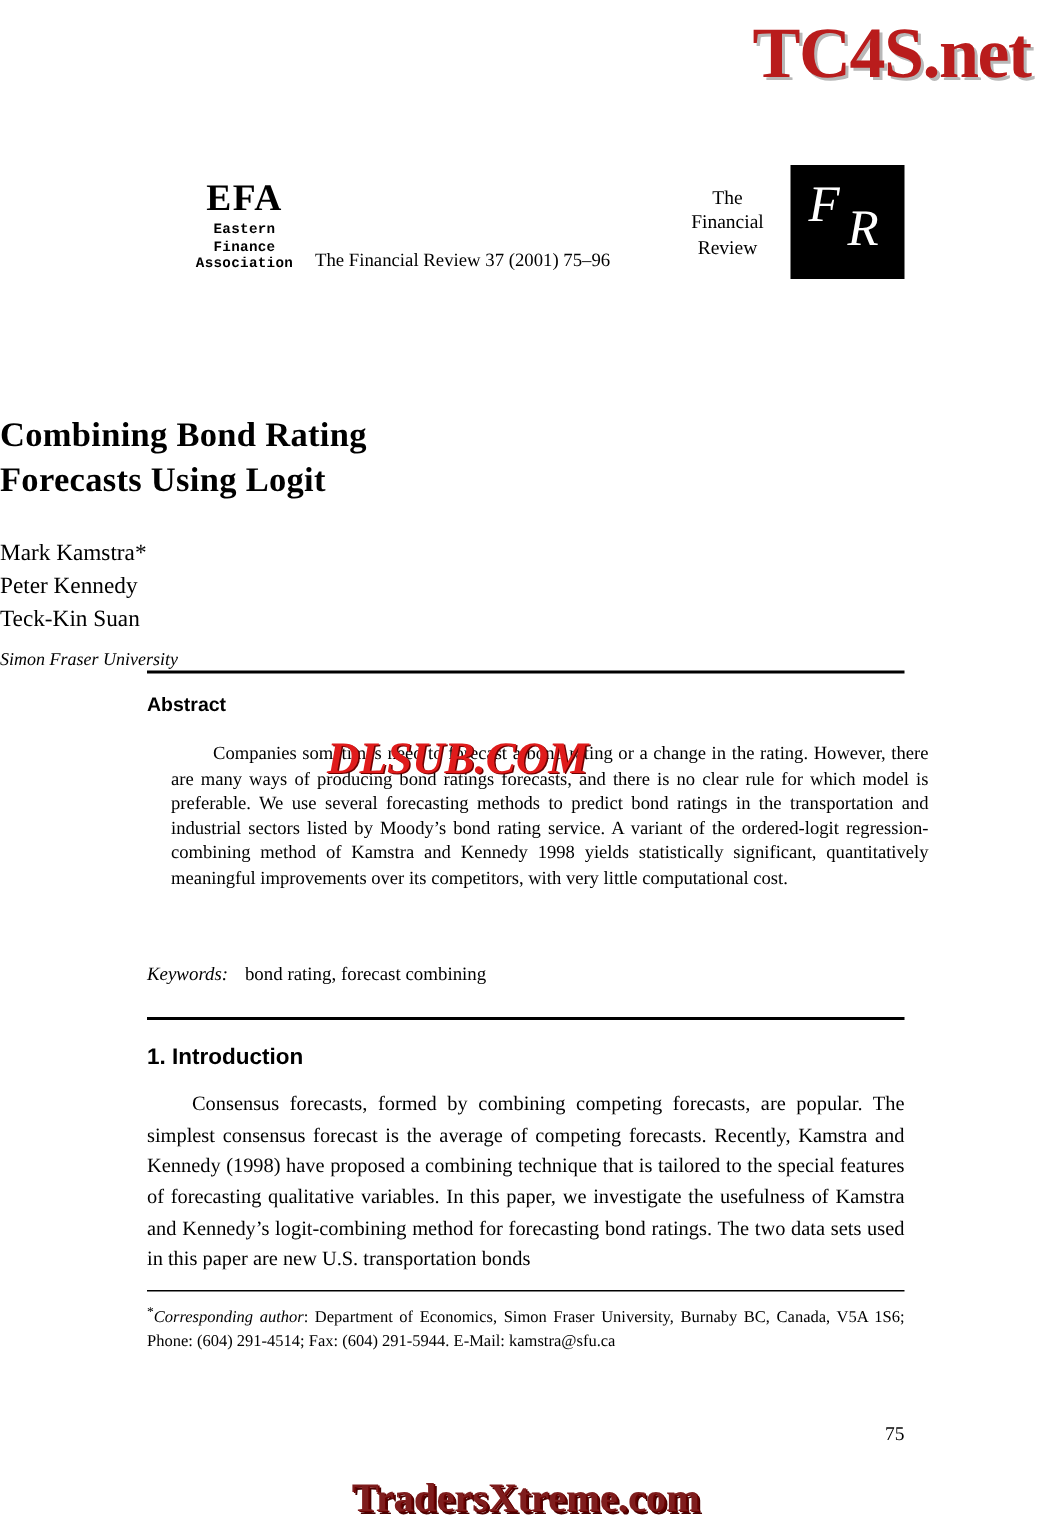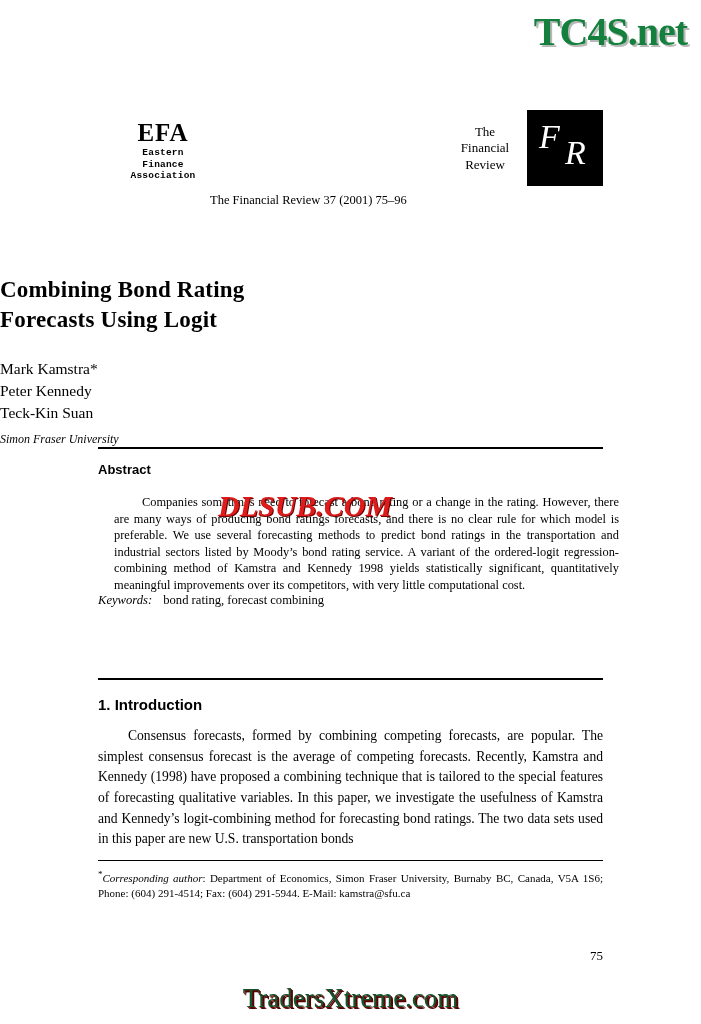--- a/index.html
+++ b/index.html
@@ -17,22 +17,22 @@
     color: #000000;
   }
 
   
   .wm-tc4s {
     position: absolute;
     top: 8px;
     right: 14px;
     font-family: "Liberation Serif", serif;
     font-weight: bold;
-    font-size: 40px;
-    color: #15803d;
+    font-size: 48px;
+    color: #b91c1c;
     letter-spacing: -1px;
     text-shadow: 2px 2px 0 #b8b8b8;
   }
   .wm-dlsub {
     position: absolute;
     top: 489px;
     left: 218px;
     font-family: "Liberation Serif", serif;
     font-weight: bold;
     font-style: italic;
@@ -41,23 +41,23 @@
     letter-spacing: 0px;
     text-shadow: 1px 1px 0 #6b0000;
     z-index: 5;
   }
   .wm-traders {
     position: absolute;
     bottom: 10px;
     left: 50%;
     transform: translateX(-50%);
     font-family: "Liberation Serif", serif;
-    font-weight: normal;
+    font-weight: bold;
     font-size: 27px;
-    color: #14532d;
+    color: #7f1d1d;
     text-shadow: 1px 1px 0 #6b0000, 2px 2px 0 #4a0000;
     white-space: nowrap;
   }
 
   
   .masthead {
     position: absolute;
     top: 110px;
     left: 0;
     width: 575px;
@@ -81,21 +81,21 @@
     font-family: Liberation Mono, monospace;
     font-weight: bold;
     font-size: 9.5px;
     line-height: 1.22;
     letter-spacing: 0.2px;
     margin-top: 1px;
   }
   .journal-cite {
     position: absolute;
     left: 210px;
-    top: 83px;
+    top: 56px;
     font-family: "Liberation Serif", serif;
     font-size: 12.5px;
   }
   .fr-words {
     position: absolute;
     left: 445px;
     top: 14px;
     width: 80px;
     text-align: center;
     font-family: "Liberation Serif", serif;
@@ -184,21 +184,21 @@
     font-size: 12.4px;
     line-height: 1.33;
     text-align: justify;
     margin-left: 16px;
   }
   .abstract-body p { margin: 0; text-indent: 28px; }
 
   .keywords {
     position: absolute;
     left: 98px;
-    top: 593px;
+    top: 642px;
     width: 505px;
     font-family: "Liberation Serif", serif;
     font-size: 12.6px;
   }
   .keywords i { font-style: italic; }
   .jel {
     position: absolute;
     left: 98px;
     top: 652px;
     width: 505px;

